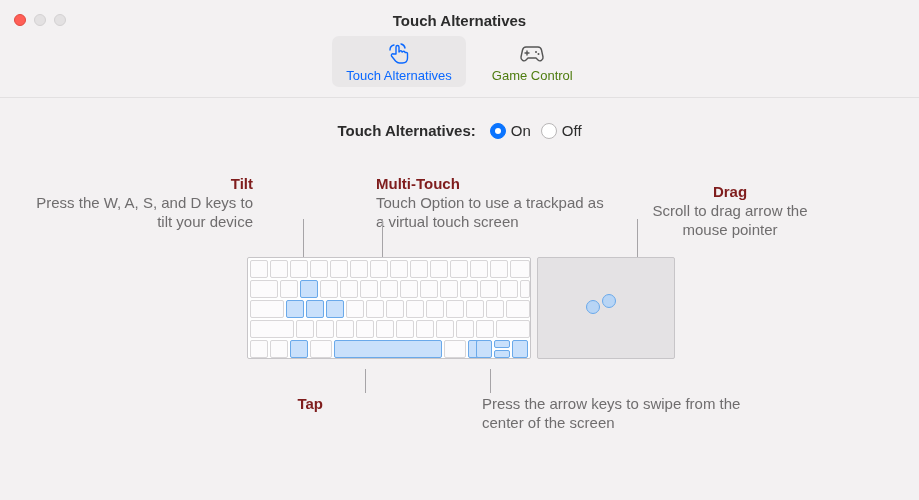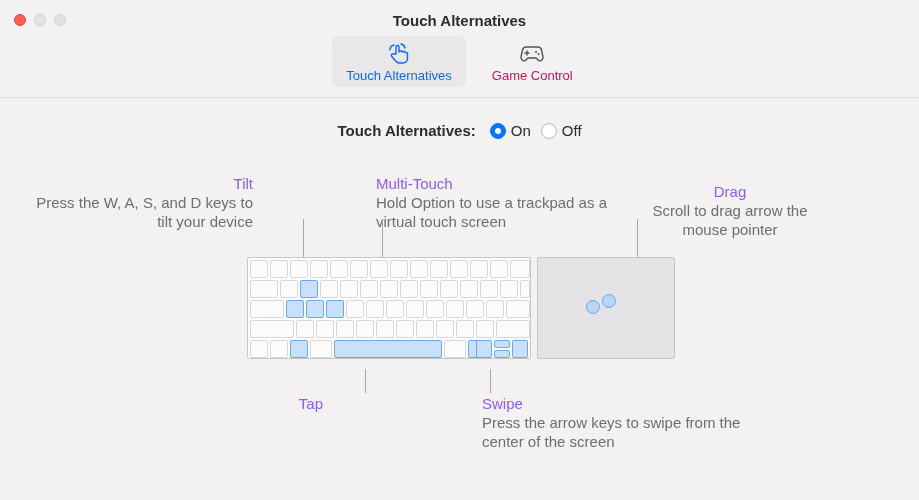--- a/index.html
+++ b/index.html
@@ -42,21 +42,21 @@
       flex-direction: column;
       align-items: center;
       padding: 6px 14px 4px 14px;
       border-radius: 7px;
       font-size: 13px;
       cursor: pointer;
     }
     .tab.active { background: #e9e7e8; color: #0a68ff; }
     .tab .icon-slot { height: 24px; display: flex; align-items: center; justify-content: center; }
     .tab-label { margin-top: 2px; }
-    .tab.inactive { color: #be185d; }
+    .tab.inactive { color: #4d7c0f; }
     .content { padding: 24px 50px 0 50px; }
     .radio-row {
       display: flex;
       align-items: center;
       justify-content: center;
       gap: 10px;
       font-size: 15px;
       color: #2c2c2c;
     }
     .radio-row .lbl { margin-right: 4px; font-weight: bold; }
@@ -81,21 +81,21 @@
     .desc-grid {
       margin-top: 36px;
       position: relative;
       height: 330px;
     }
     .desc {
       position: absolute;
       font-size: 15px;
       line-height: 1.25;
     }
-    .desc .title { font-weight: 400; color: #8b5cf6; }
+    .desc .title { font-weight: 700; color: #7f1d1d; }
     .desc .body { color: #6f6d6e; }
     .tilt { right: 616px; top: 0; text-align: right; width: 230px; }
     .multi { left: 326px; top: 0; text-align: left; width: 240px; }
     .drag { left: 580px; top: 8px; text-align: center; width: 200px; }
     .tap { right: 546px; top: 220px; text-align: right; width: 240px; }
     .swipe { left: 432px; top: 220px; text-align: left; width: 270px; }
 
     .diagram {
       position: absolute;
       left: 197px; top: 82px;
@@ -208,31 +208,30 @@
   </div>
 
   <div class="desc-grid">
 
     <div class="desc tilt">
       <div class="title">Tilt</div>
       <div class="body">Press the W, A, S, and D keys to tilt your device</div>
     </div>
     <div class="desc multi">
       <div class="title">Multi-Touch</div>
-      <div class="body">Hold Option to use a trackpad as a virtual touch screen</div>
+      <div class="body">Touch Option to use a trackpad as a virtual touch screen</div>
     </div>
     <div class="desc drag">
       <div class="title">Drag</div>
       <div class="body">Scroll to drag arrow the mouse pointer</div>
     </div>
     <div class="desc tap">
       <div class="title">Tap</div>
     </div>
     <div class="desc swipe">
-      <div class="title">Swipe</div>
       <div class="body">Press the arrow keys to swipe from the center of the screen</div>
     </div>
 
     <div class="connector" style="left:253px; top:44px; width:1px; height:68px;"></div>
     <div class="connector" style="left:332px; top:44px; width:1px; height:130px;"></div>
     <div class="connector" style="left:587px; top:44px; width:1px; height:80px;"></div>
     <div class="connector" style="left:569px; top:124px; width:19px; height:1px;"></div>
     <div class="connector" style="left:315px; top:194px; width:1px; height:24px;"></div>
     <div class="connector" style="left:440px; top:194px; width:1px; height:24px;"></div>
     <div class="connector" style="left:240px; top:173px; width:1px; height:6px;"></div>

